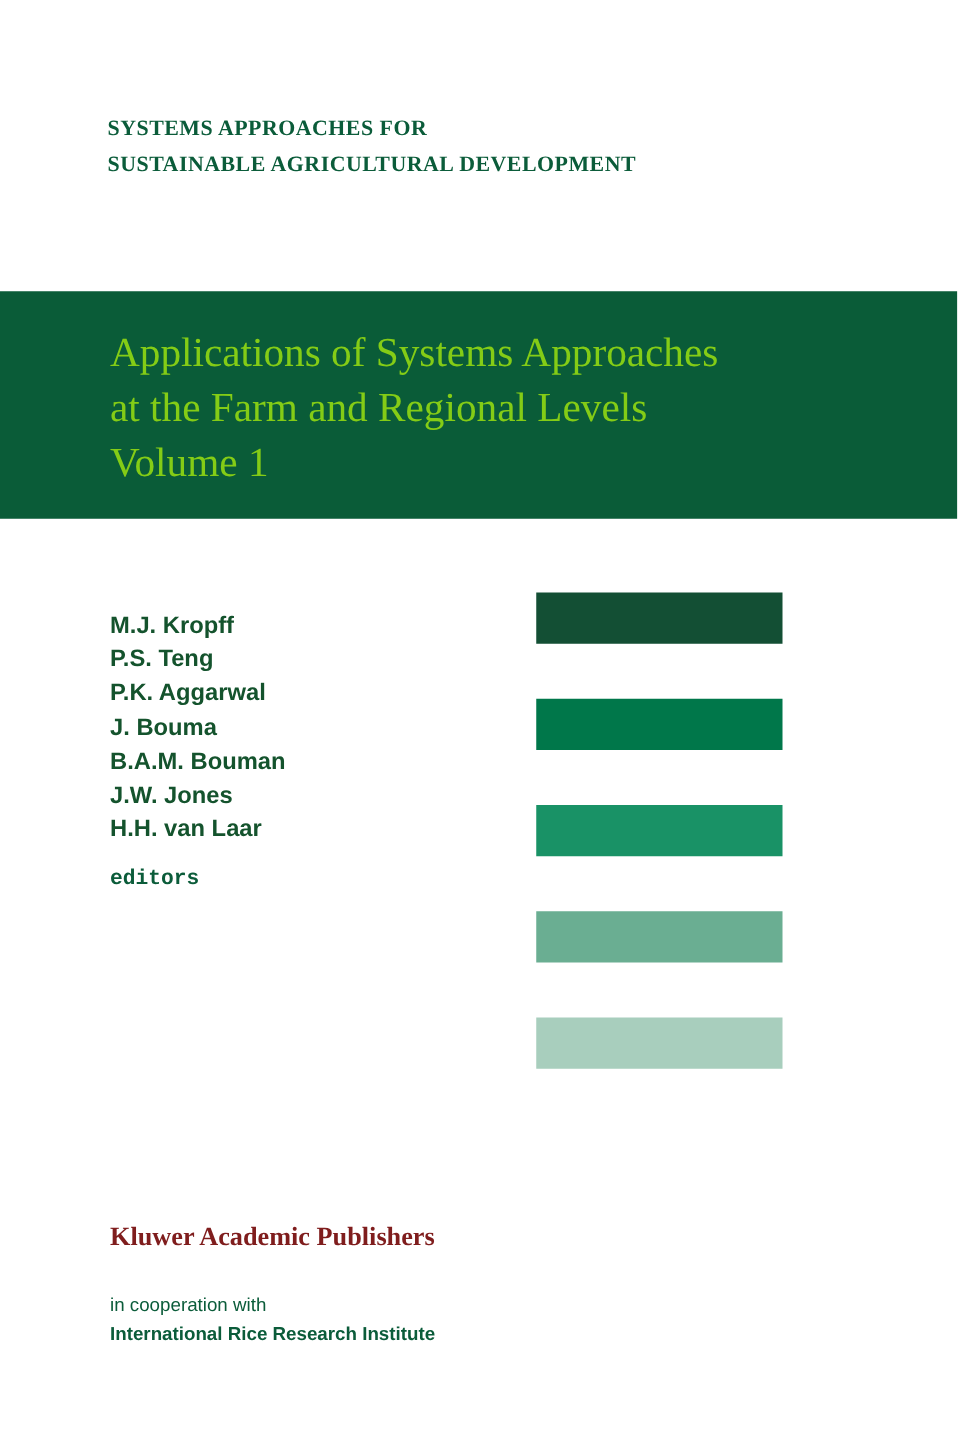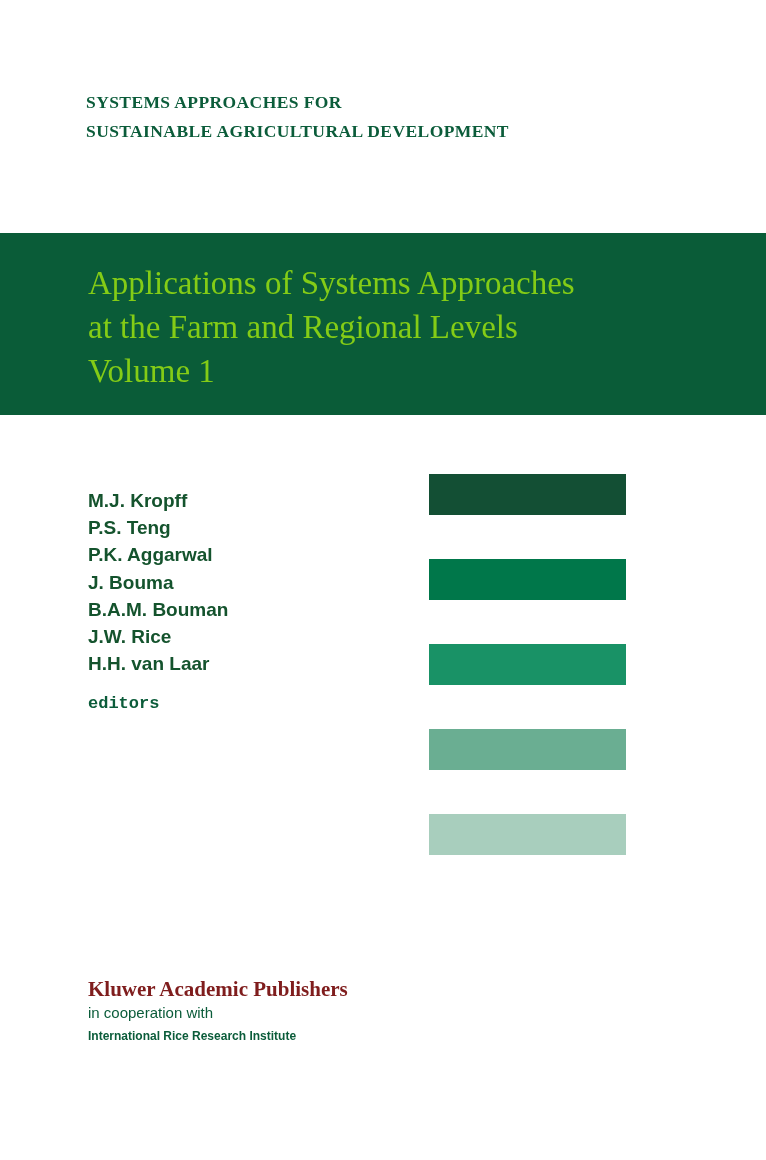--- a/index.html
+++ b/index.html
@@ -108,26 +108,27 @@
     font-size: 21px;
     line-height: 25px;
     white-space: nowrap;
   }
   .pub-sub {
     color: #0b5c3a;
     font-family: "Liberation Sans", sans-serif;
     font-size: 15px;
     line-height: 22px;
     white-space: nowrap;
+    margin-top: 32px;
   }
   .pub-org {
     color: #0b5c3a;
     font-family: "Liberation Sans", sans-serif;
     font-weight: bold;
-    font-size: 12px;
+    font-size: 15px;
     line-height: 24px;
     white-space: nowrap;
   }
 </style>
 </head>
 <body>
 
 <div class="page">
 
   <div class="series">
@@ -142,21 +143,21 @@
       <div class="title-line">Volume 1</div>
     </div>
   </div>
 
   <div class="editors">
     <div class="editor-name">M.J. Kropff</div>
     <div class="editor-name">P.S. Teng</div>
     <div class="editor-name">P.K. Aggarwal</div>
     <div class="editor-name">J. Bouma</div>
     <div class="editor-name">B.A.M. Bouman</div>
-    <div class="editor-name">J.W. Rice</div>
+    <div class="editor-name">J.W. Jones</div>
     <div class="editor-name">H.H. van Laar</div>
     <div class="editors-label">editors</div>
   </div>
 
   <div class="bars">
     <div class="bar" style="background: rgb(19, 79, 52);"></div>
     <div class="bar" style="background: rgb(0, 119, 74);"></div>
     <div class="bar" style="background: rgb(25, 146, 102);"></div>
     <div class="bar" style="background: rgb(106, 174, 146);"></div>
     <div class="bar" style="background: rgb(168, 206, 189);"></div>

